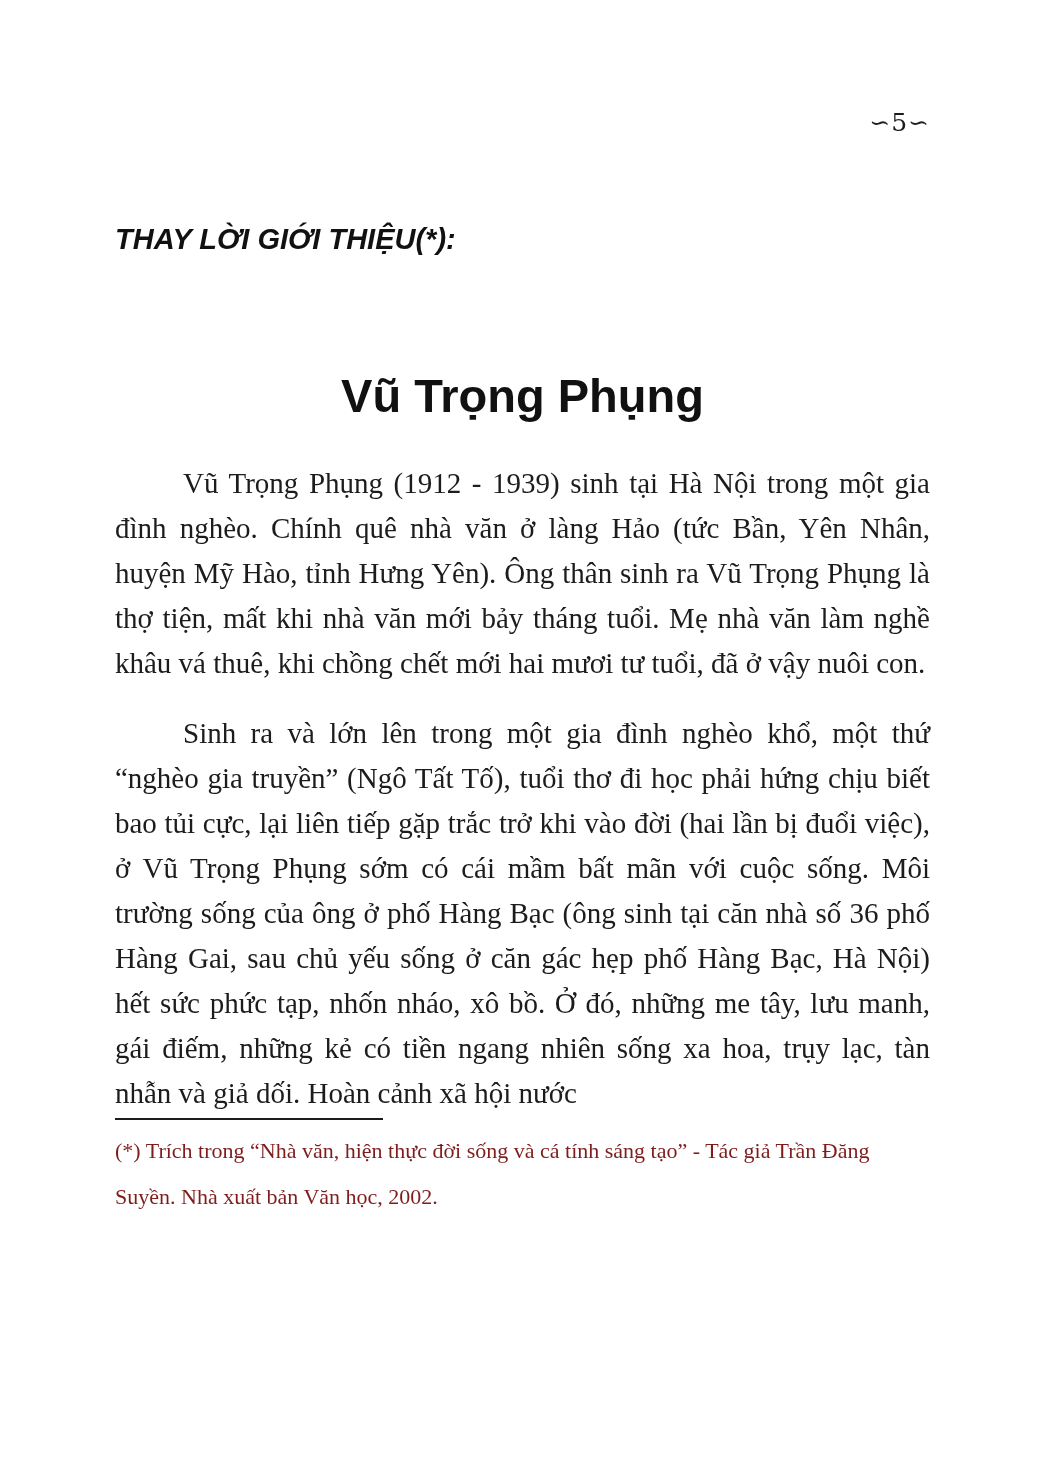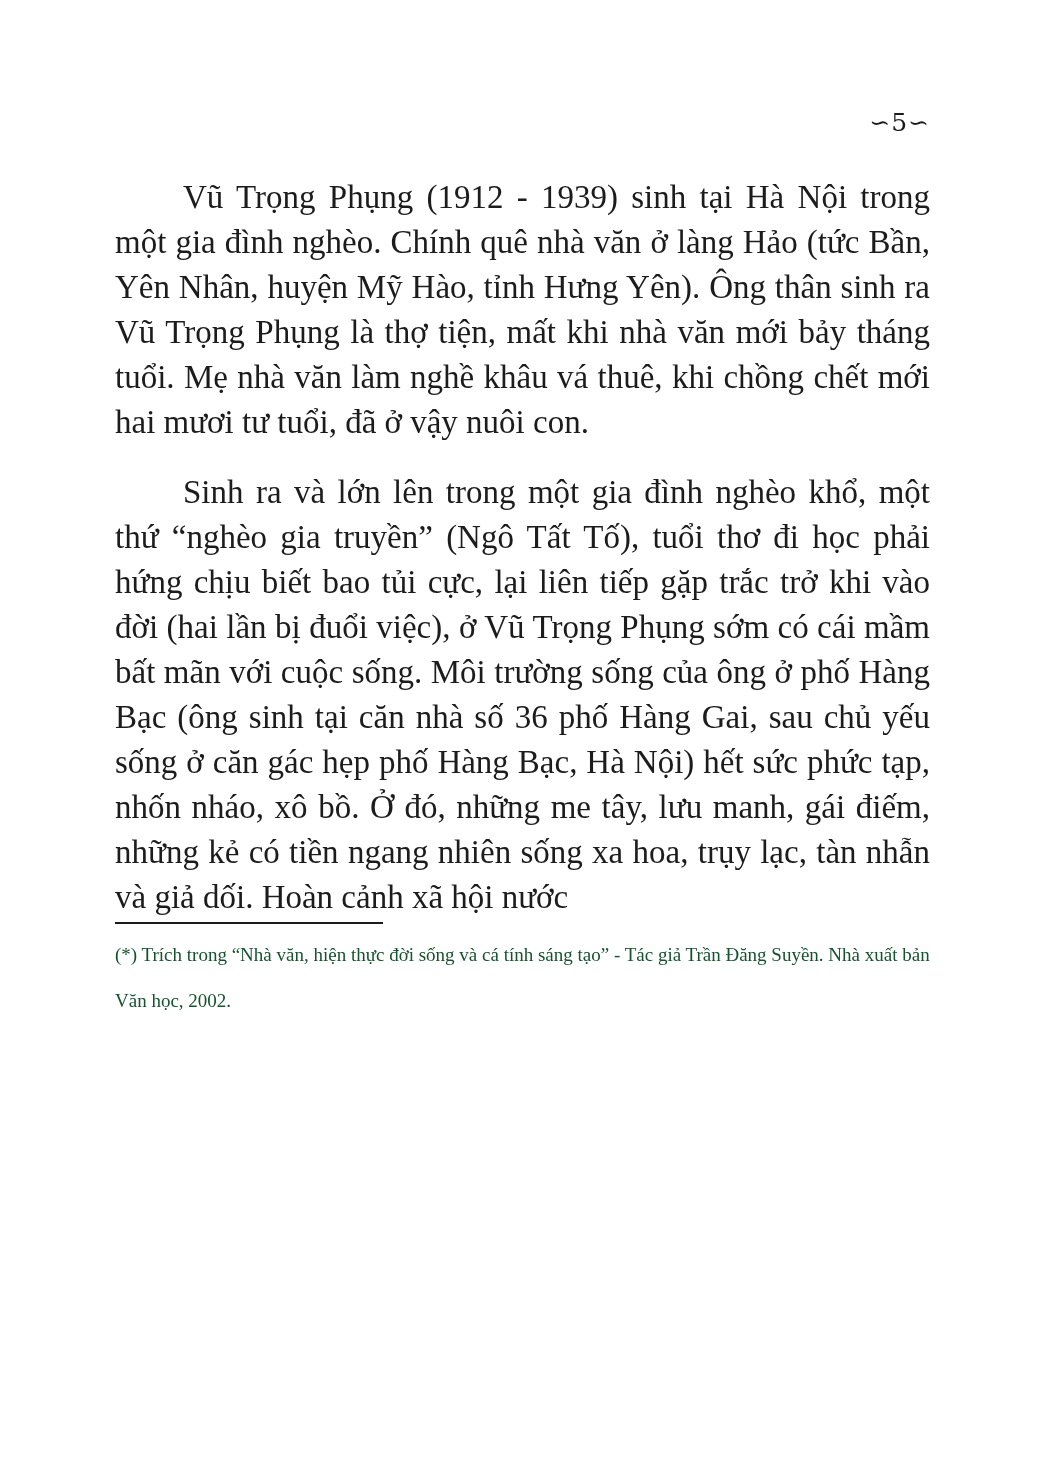--- a/index.html
+++ b/index.html
@@ -44,51 +44,53 @@
   .section-heading {
     margin: 88px 0 0 68px;
     font-family: "Liberation Serif", serif;
     font-weight: normal;
     font-size: 30px;
     letter-spacing: 0.5px;
     color: #161616;
   }
   .para {
     margin: 38px 0 0 0;
-    font-size: 33px;
+    font-size: 29px;
     line-height: 45px;
     text-align: justify;
     text-indent: 68px;
     color: #1c1c1c;
   }
   .para + .para {
     margin-top: 25px;
   }
   .footnote-rule {
     margin-top: 2px;
     width: 268px;
     height: 0;
     border-top: 2px solid #1c1c1c;
   }
   .footnote {
     margin: 8px 0 0 0;
-    font-size: 19px;
+    font-size: 22px;
     line-height: 46px;
     text-align: left;
-    color: #14532d;
+    color: #7f1d1d;
   }
 </style>
 </head>
 <body>
 
 <div class="page">
 
   <div class="page-number">∽5∽</div>
 
+  <div class="intro-label">THAY LỜI GIỚI THIỆU(*):</div>
 
+  <h1 class="title">Vũ Trọng Phụng</h1>
 
 
   <p class="para">Vũ Trọng Phụng (1912 - 1939) sinh tại Hà Nội trong một gia đình nghèo. Chính quê nhà văn ở làng Hảo (tức Bần, Yên Nhân, huyện Mỹ Hào, tỉnh Hưng Yên). Ông thân sinh ra Vũ Trọng Phụng là thợ tiện, mất khi nhà văn mới bảy tháng tuổi. Mẹ nhà văn làm nghề khâu vá thuê, khi chồng chết mới hai mươi tư tuổi, đã ở vậy nuôi con.</p>
 
   <p class="para">Sinh ra và lớn lên trong một gia đình nghèo khổ, một thứ “nghèo gia truyền” (Ngô Tất Tố), tuổi thơ đi học phải hứng chịu biết bao tủi cực, lại liên tiếp gặp trắc trở khi vào đời (hai lần bị đuổi việc), ở Vũ Trọng Phụng sớm có cái mầm bất mãn với cuộc sống. Môi trường sống của ông ở phố Hàng Bạc (ông sinh tại căn nhà số 36 phố Hàng Gai, sau chủ yếu sống ở căn gác hẹp phố Hàng Bạc, Hà Nội) hết sức phức tạp, nhốn nháo, xô bồ. Ở đó, những me tây, lưu manh, gái điếm, những kẻ có tiền ngang nhiên sống xa hoa, trụy lạc, tàn nhẫn và giả dối. Hoàn cảnh xã hội nước</p>
 
   <div class="footnote-rule"></div>
 
   <p class="footnote">(*) Trích trong “Nhà văn, hiện thực đời sống và cá tính sáng tạo” - Tác giả Trần Đăng Suyền. Nhà xuất bản Văn học, 2002.</p>
 

